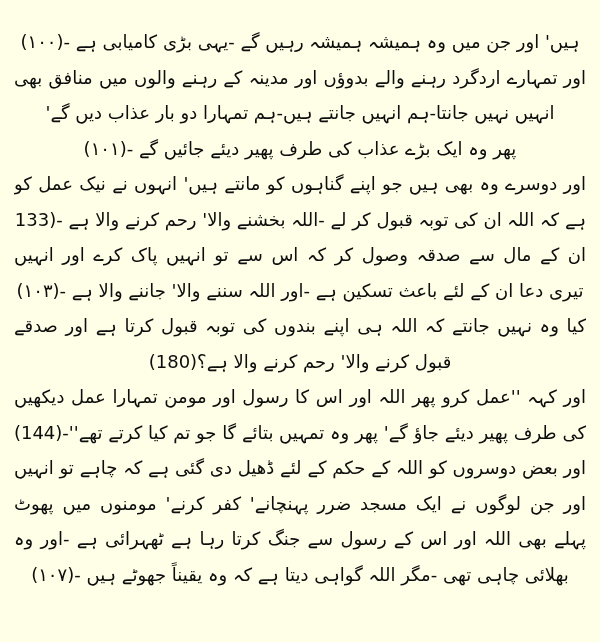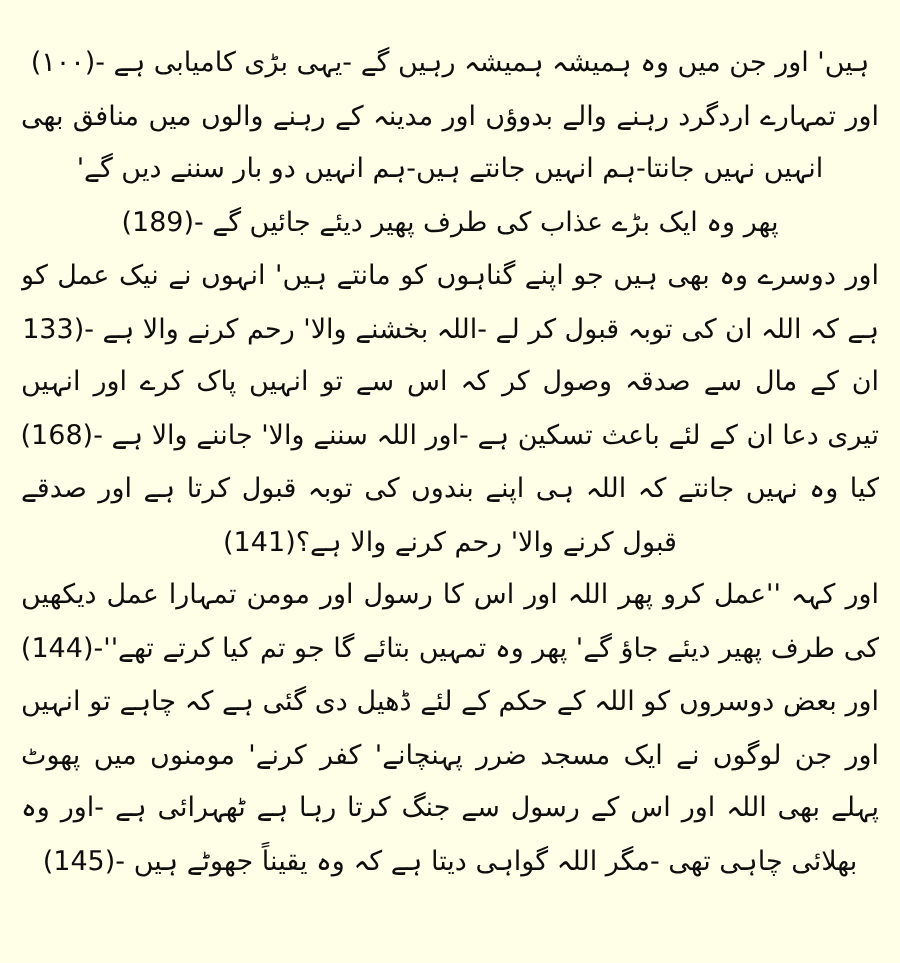--- a/index.html
+++ b/index.html
@@ -42,27 +42,27 @@
   .line.center {
     text-align: center;
   }
 </style>
 </head>
 <body>
 
 <div class="page">
   <div class="line center">ہیں' اور جن میں وہ ہمیشہ ہمیشہ رہیں گے -یہی بڑی کامیابی ہے -(۱۰۰)</div>
   <div class="line justify">اور تمہارے اردگرد رہنے والے بدوؤں اور مدینہ کے رہنے والوں میں منافق بھی ہیں جو نفاق پر اڑے بیٹھے ہیں' تو</div>
-  <div class="line center">انہیں نہیں جانتا-ہم انہیں جانتے ہیں-ہم انہیں دو بار سننے دیں گے'</div>
-  <div class="line center">پھر وہ ایک بڑے عذاب کی طرف پھیر دیئے جائیں گے -(189)</div>
+  <div class="line center">انہیں نہیں جانتا-ہم انہیں جانتے ہیں-ہم تمہارا دو بار عذاب دیں گے'</div>
+  <div class="line center">پھر وہ ایک بڑے عذاب کی طرف پھیر دیئے جائیں گے -(۱۰۱)</div>
   <div class="line justify">اور دوسرے وہ بھی ہیں جو اپنے گناہوں کو مانتے ہیں' انہوں نے نیک عمل کو ایک دوسرے برے سے ملا دیا ہے - ممکن</div>
   <div class="line center">ہے کہ اللہ ان کی توبہ قبول کر لے -اللہ بخشنے والا' رحم کرنے والا ہے -(133)</div>
   <div class="line justify">ان کے مال سے صدقہ وصول کر کہ اس سے تو انہیں پاک کرے اور انہیں سنوارے' اور ان کے لئے دعا کر - بیشک</div>
-  <div class="line center">تیری دعا ان کے لئے باعث تسکین ہے -اور اللہ سننے والا' جاننے والا ہے -(168)</div>
+  <div class="line center">تیری دعا ان کے لئے باعث تسکین ہے -اور اللہ سننے والا' جاننے والا ہے -(۱۰۳)</div>
   <div class="line justify">کیا وہ نہیں جانتے کہ اللہ ہی اپنے بندوں کی توبہ قبول کرتا ہے اور صدقے وصول کرتا ہے' اور یہ کہ اللہ ہی بڑا توبہ</div>
-  <div class="line center">قبول کرنے والا' رحم کرنے والا ہے؟(141)</div>
+  <div class="line center">قبول کرنے والا' رحم کرنے والا ہے؟(180)</div>
   <div class="line justify">اور کہہ ''عمل کرو پھر اللہ اور اس کا رسول اور مومن تمہارا عمل دیکھیں گے -اور تم پوشیدہ اور ظاہر کے جاننے والے</div>
   <div class="line center">کی طرف پھیر دیئے جاؤ گے' پھر وہ تمہیں بتائے گا جو تم کیا کرتے تھے''-(144)</div>
   <div class="line justify">اور بعض دوسروں کو اللہ کے حکم کے لئے ڈھیل دی گئی ہے کہ چاہے تو انہیں عذاب دے اور چاہے</div>
   <div class="line justify">اور جن لوگوں نے ایک مسجد ضرر پہنچانے' کفر کرنے' مومنوں میں پھوٹ ڈالنے اور اس شخص کی گھات کے لئے جو</div>
   <div class="line justify">پہلے بھی اللہ اور اس کے رسول سے جنگ کرتا رہا ہے ٹھہرائی ہے -اور وہ ضرور قسمیں کھائیں گے کہ ہم نے تو صرف</div>
-  <div class="line center">بھلائی چاہی تھی -مگر اللہ گواہی دیتا ہے کہ وہ یقیناً جھوٹے ہیں -(145)</div>
+  <div class="line center">بھلائی چاہی تھی -مگر اللہ گواہی دیتا ہے کہ وہ یقیناً جھوٹے ہیں -(۱۰۷)</div>
 </div>
 
 </body></html>

